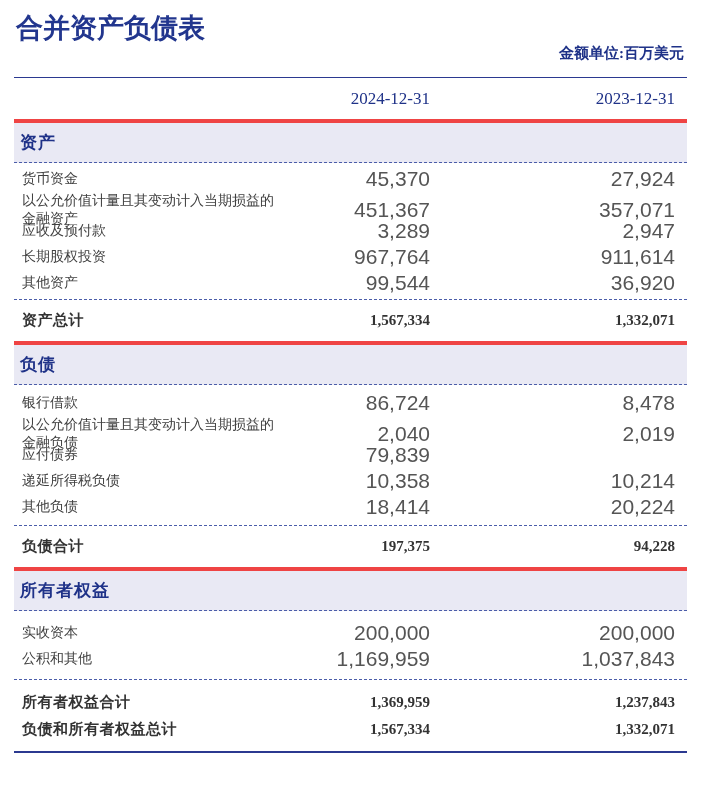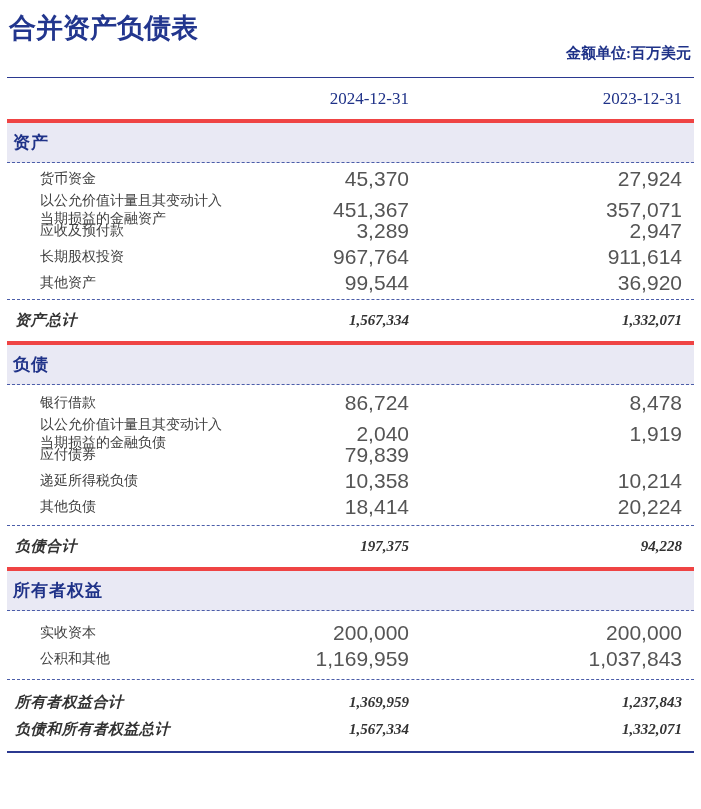--- a/index.html
+++ b/index.html
@@ -2,37 +2,37 @@
 <html><head>
 <meta charset="utf-8">
 <style>
   * { margin:0; padding:0; box-sizing:border-box; }
   html,body { background:#ffffff; }
   body {
     width:701px; height:809px;
     font-family:"Liberation Sans","DejaVu Sans",sans-serif;
     overflow:hidden;
   }
-  .page { width:701px; height:809px; padding:0 7px; background:#fff; }
+  .page { width:701px; height:809px; padding:0 14px; background:#fff; }
 
   .title {
     padding:12px 0 0 2px;
     font-family:"Liberation Sans","DejaVu Sans",sans-serif;
     font-weight:700; font-size:27px; line-height:32px;
     color:#22368E;
   }
   .unit {
     height:20px; padding-right:3px;
     text-align:right;
     font-family:"Liberation Serif","DejaVu Serif",serif;
     font-weight:700; font-size:15px; color:#1F3288;
   }
   .topline { margin-top:13px; border-top:1px solid #2B3990; }
 
-  .grid3 { display:grid; grid-template-columns:1fr 150px 245px; align-items:center;gap:28px; }
+  .grid3 { display:grid; grid-template-columns:1fr 150px 245px; align-items:center; }
 
   .dates-row { height:41px; padding:0 12px 0 8px; }
   .dates-row .num {
     text-align:right;
     font-family:"Liberation Serif","DejaVu Serif",serif;
     font-size:17px; color:#1F3288;
   }
 
   .band {
     height:44px; background:#E9E9F4;
@@ -41,24 +41,24 @@
     display:flex; align-items:center; padding-left:6px;
   }
   .band-label {
     font-family:"Liberation Serif","DejaVu Serif",serif;
     font-weight:700; font-size:17px; color:#1F3288; letter-spacing:1px;
   }
 
   .rows { padding:3px 12px 3px 8px; }
   .rows.pad-eq { padding-top:9px; padding-bottom:7px; }
   .row { height:26px; }
-  .row .label { font-size:14px; color:#404040;margin-left:25px; }
+  .row .label { font-size:14px; color:#404040; }
   .row .num { text-align:right; font-size:21px; color:#555555; }
 
-  .total-block { border-top:1px dashed #4B5DA9; padding:7px 12px 7px 8px;font-style:italic; }
+  .total-block { border-top:1px dashed #4B5DA9; padding:7px 12px 7px 8px; }
   .total-block.pad-big { padding-top:9px; padding-bottom:8px; }
   .total-row {
     height:27px;
     font-family:"Liberation Serif","DejaVu Serif",serif;
     font-weight:700;
   }
   .total-row .label { font-size:15px; color:#333333; letter-spacing:0.5px; }
   .total-row .num { text-align:right; font-size:15px; color:#333333; }
 
   .bottomline { border-top:2px solid #2B3990; }
@@ -123,21 +123,21 @@
   </div>
   <div class="rows" style="padding-top:5px; padding-bottom:5px;">
     <div class="row grid3">
       <div class="label">银行借款</div>
       <div class="num">86,724</div>
       <div class="num">8,478</div>
     </div>
     <div class="row grid3">
       <div class="label">以公允价值计量且其变动计入当期损益的金融负债</div>
       <div class="num">2,040</div>
-      <div class="num">1,919</div>
+      <div class="num">2,019</div>
     </div>
     <div class="row grid3">
       <div class="label">应付债券</div>
       <div class="num">79,839</div>
     </div>
     <div class="row grid3">
       <div class="label">递延所得税负债</div>
       <div class="num">10,358</div>
       <div class="num">10,214</div>
     </div>

